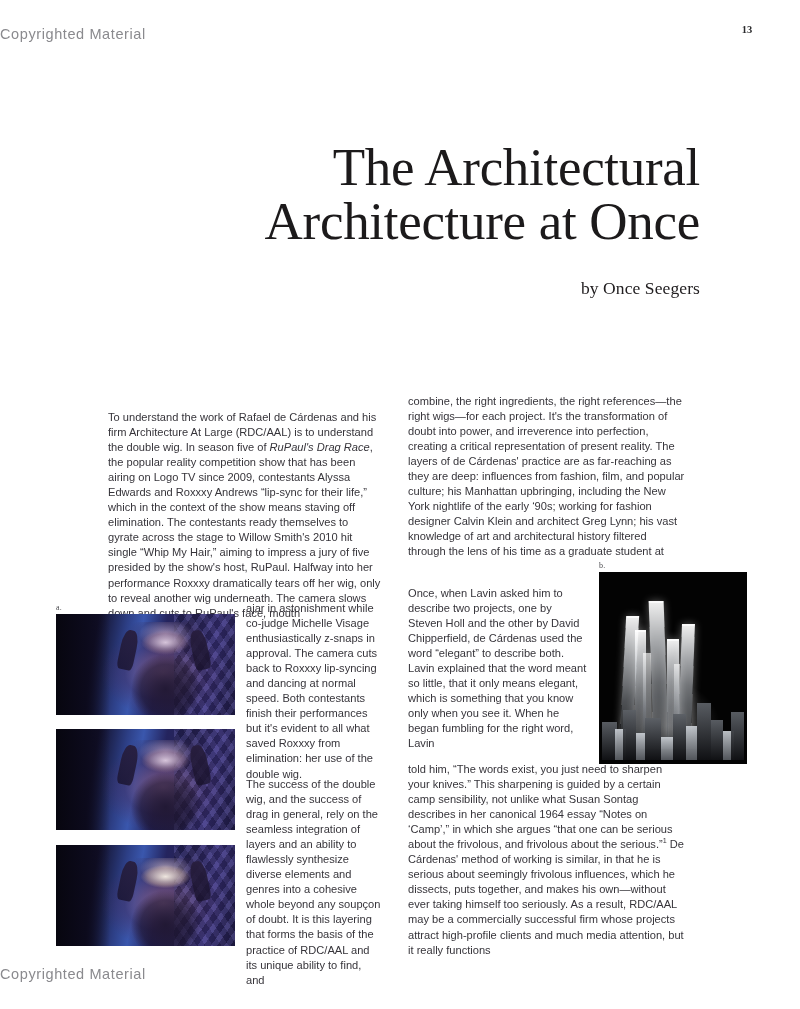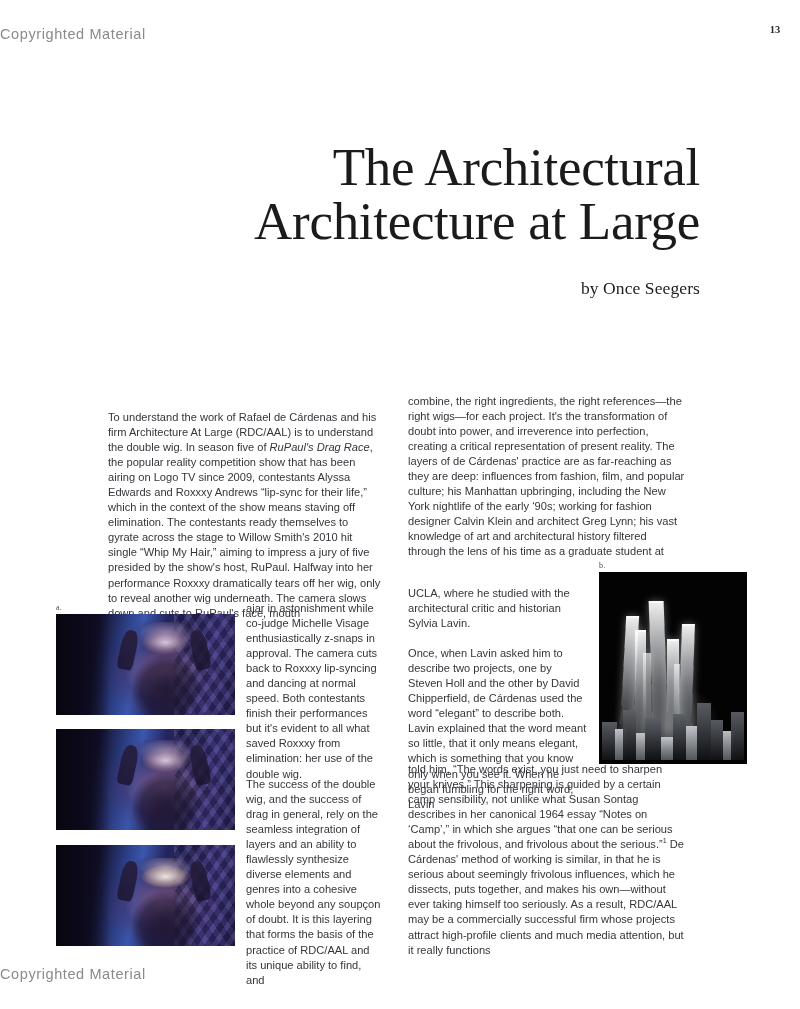--- a/index.html
+++ b/index.html
@@ -35,21 +35,21 @@
     letter-spacing: 0.6px;
     color: #8a8a8e;
     user-select: none;
   }
   .running-head { top: 26px; }
   .running-foot { top: 966px; }
 
   .folio {
     position: absolute;
     top: 24px;
-    left: 758px;
+    left: 730px;
     width: 34px;
     text-align: center;
     font-family: "Liberation Serif", serif;
     font-weight: bold;
     font-size: 10.5px;
     color: #2a2a2c;
   }
 
   
   .title-block {
@@ -221,21 +221,21 @@
 <body>
 
 <div class="page">
 
   <div class="running-head">Copyrighted Material</div>
   <div class="folio">13</div>
 
   <div class="title-block">
     <h1 class="article-title">
       <span class="tline">The Architectural</span>
-      <span class="tline">Architecture at Large</span>
+      <span class="tline">Architecture at Once</span>
     </h1>
     <div class="byline">by Once Seegers</div>
   </div>
 
   <div class="col" id="col-left-wide">
     <p>
       <span>To understand the work of Rafael de Cárdenas and his firm Architecture At Large (RDC/AAL) is to understand the double wig. In season five of </span><em>RuPaul's Drag Race</em><span>, the popular reality competition show that has been airing on Logo TV since 2009, contestants Alyssa Edwards and Roxxxy Andrews “lip-sync for their life,” which in the context of the show means staving off elimination. The contestants ready themselves to gyrate across the stage to Willow Smith's 2010 hit single “Whip My Hair,” aiming to impress a jury of five presided by the show's host, RuPaul. Halfway into her performance Roxxxy dramatically tears off her wig, only to reveal another wig underneath. The camera slows down and cuts to RuPaul's face, mouth</span>
     </p>
   </div>
 
@@ -245,21 +245,20 @@
 
   <div class="col" id="col-left-narrow2">
     <p>The success of the double wig, and the success of drag in general, rely on the seamless integration of layers and an ability to flawlessly synthesize diverse elements and genres into a cohesive whole beyond any soupçon of doubt. It is this layering that forms the basis of the practice of RDC/AAL and its unique ability to find, and</p>
   </div>
 
   <div class="col" id="col-right-wide">
     <p>combine, the right ingredients, the right references—the right wigs—for each project. It's the transformation of doubt into power, and irreverence into perfection, creating a critical representation of present reality. The layers of de Cárdenas' practice are as far-reaching as they are deep: influences from fashion, film, and popular culture; his Manhattan upbringing, including the New York nightlife of the early ‘90s; working for fashion designer Calvin Klein and architect Greg Lynn; his vast knowledge of art and architectural history filtered through the lens of his time as a graduate student at</p>
   </div>
 
   <div class="col" id="col-right-narrow">
-    <p>UCLA, where he studied with the architectural critic and historian Sylvia Lavin.</p>
     <p>Once, when Lavin asked him to describe two projects, one by Steven Holl and the other by David Chipperfield, de Cárdenas used the word “elegant” to describe both. Lavin explained that the word meant so little, that it only means elegant, which is something that you know only when you see it. When he began fumbling for the right word, Lavin</p>
   </div>
 
   <div class="col" id="col-right-rest">
     <p><span>told him, “The words exist, you just need to sharpen your knives.” This sharpening is guided by a certain camp sensibility, not unlike what Susan Sontag describes in her canonical 1964 essay “Notes on ‘Camp’,” in which she argues “that one can be serious about the frivolous, and frivolous about the serious.”</span><sup>1</sup><span> De Cárdenas' method of working is similar, in that he is serious about seemingly frivolous influences, which he dissects, puts together, and makes his own—without ever taking himself too seriously. As a result, RDC/AAL may be a commercially successful firm whose projects attract high-profile clients and much media attention, but it really functions</span></p>
   </div>
 
   <div class="fig-label" id="fig-a-label">a.</div>
 
   <div class="photo" id="photo-a1">

